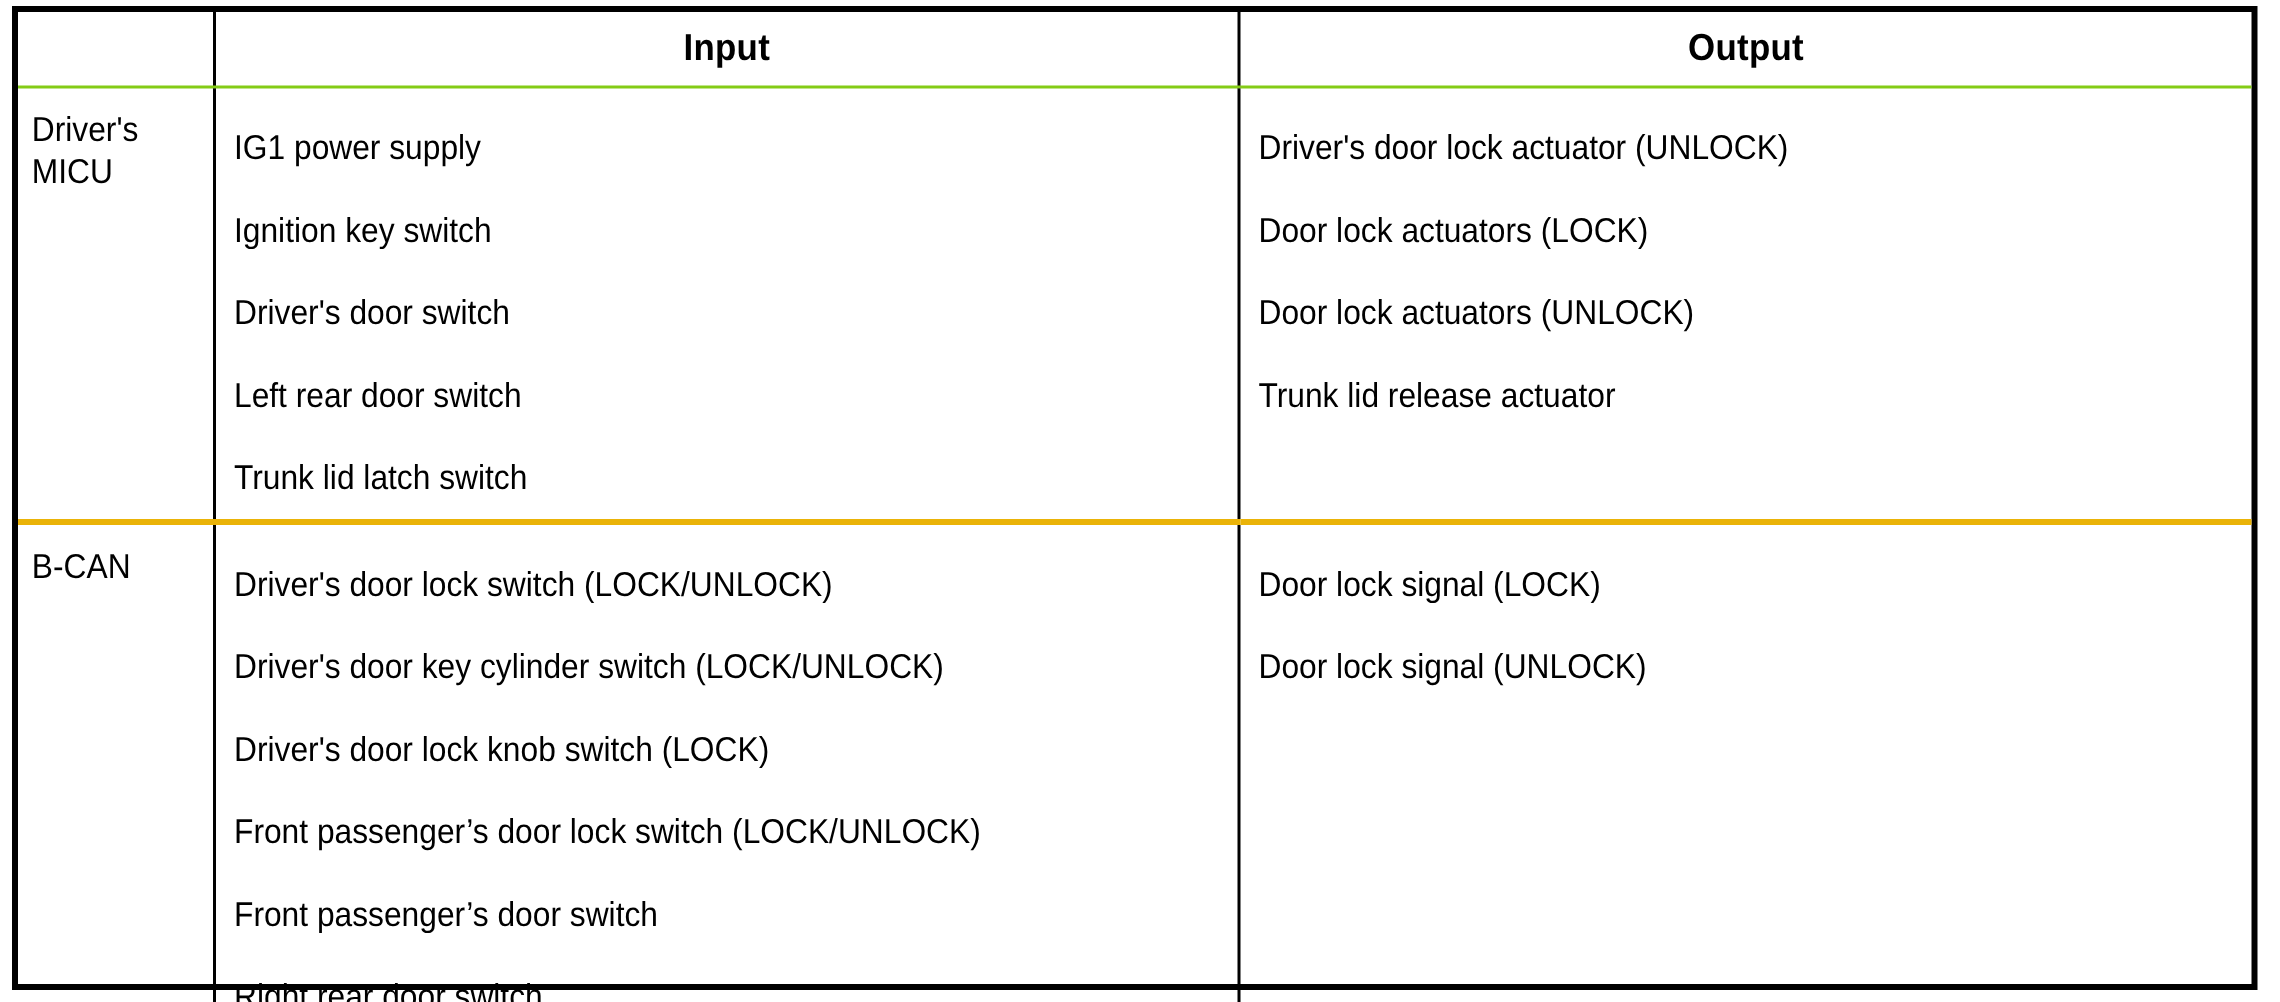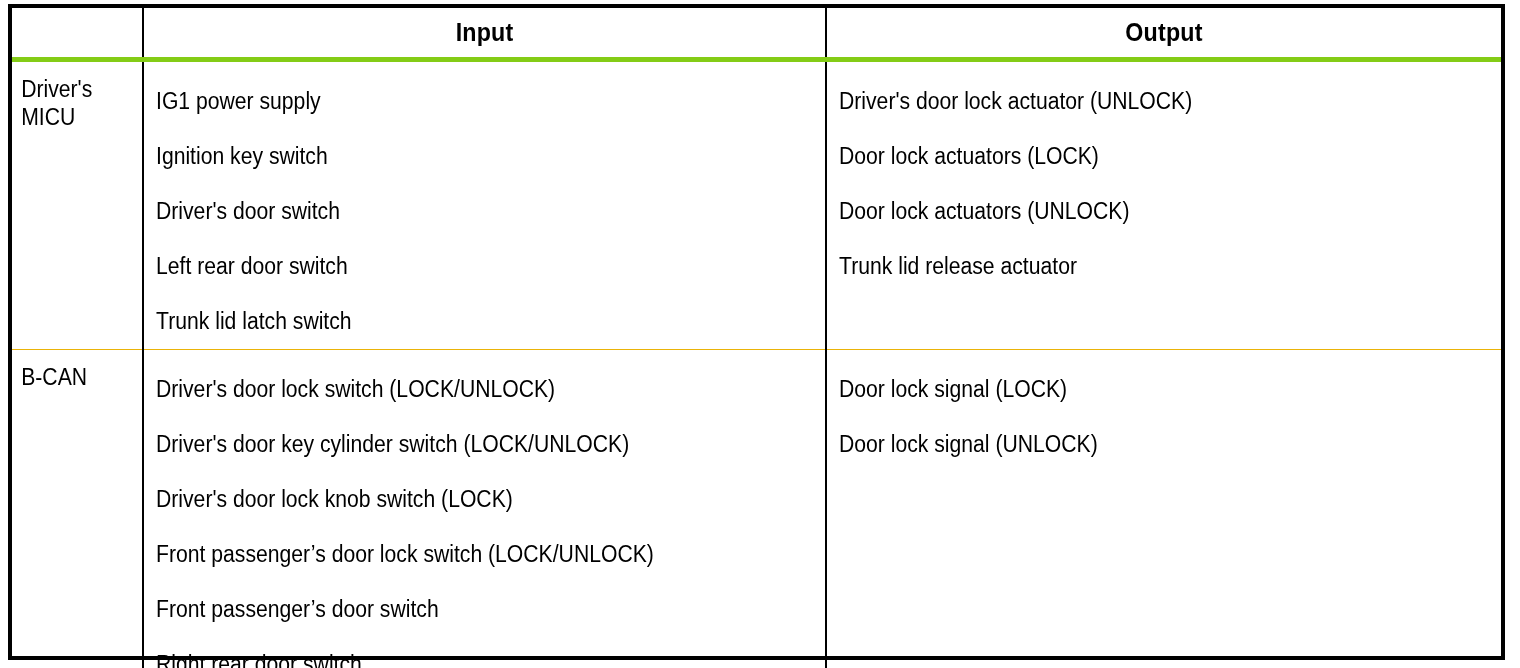--- a/index.html
+++ b/index.html
@@ -33,21 +33,21 @@
     table-layout: fixed;
   }
 
   col.col-ecu    { width: 131px; }
   col.col-input  { width: 683px; }
   col.col-output { width: 675px; }
 
   
   tr.header-row td {
     height: 49px;
-    border-bottom: 5px solid #84cc16;
+    border-bottom: 2px solid #84cc16;
     vertical-align: middle;
     padding: 0;
   }
   td.hdr-blank {
     border-right: 2px solid #000;
   }
   td.hdr-input {
     border-right: 2px solid #000;
   }
   .hdr-label {
@@ -60,21 +60,21 @@
     transform-origin: center center;
     line-height: 1;
   }
 
   
   tr.data-row > td {
     vertical-align: top;
     padding: 0;
   }
   tr.row-micu > td {
-    border-bottom: 1px solid #eab308;
+    border-bottom: 4px solid #eab308;
   }
   td.cell-ecu {
     border-right: 2px solid #000;
   }
   td.cell-input {
     border-right: 2px solid #000;
   }
 
   .ecu-label {
     display: block;

